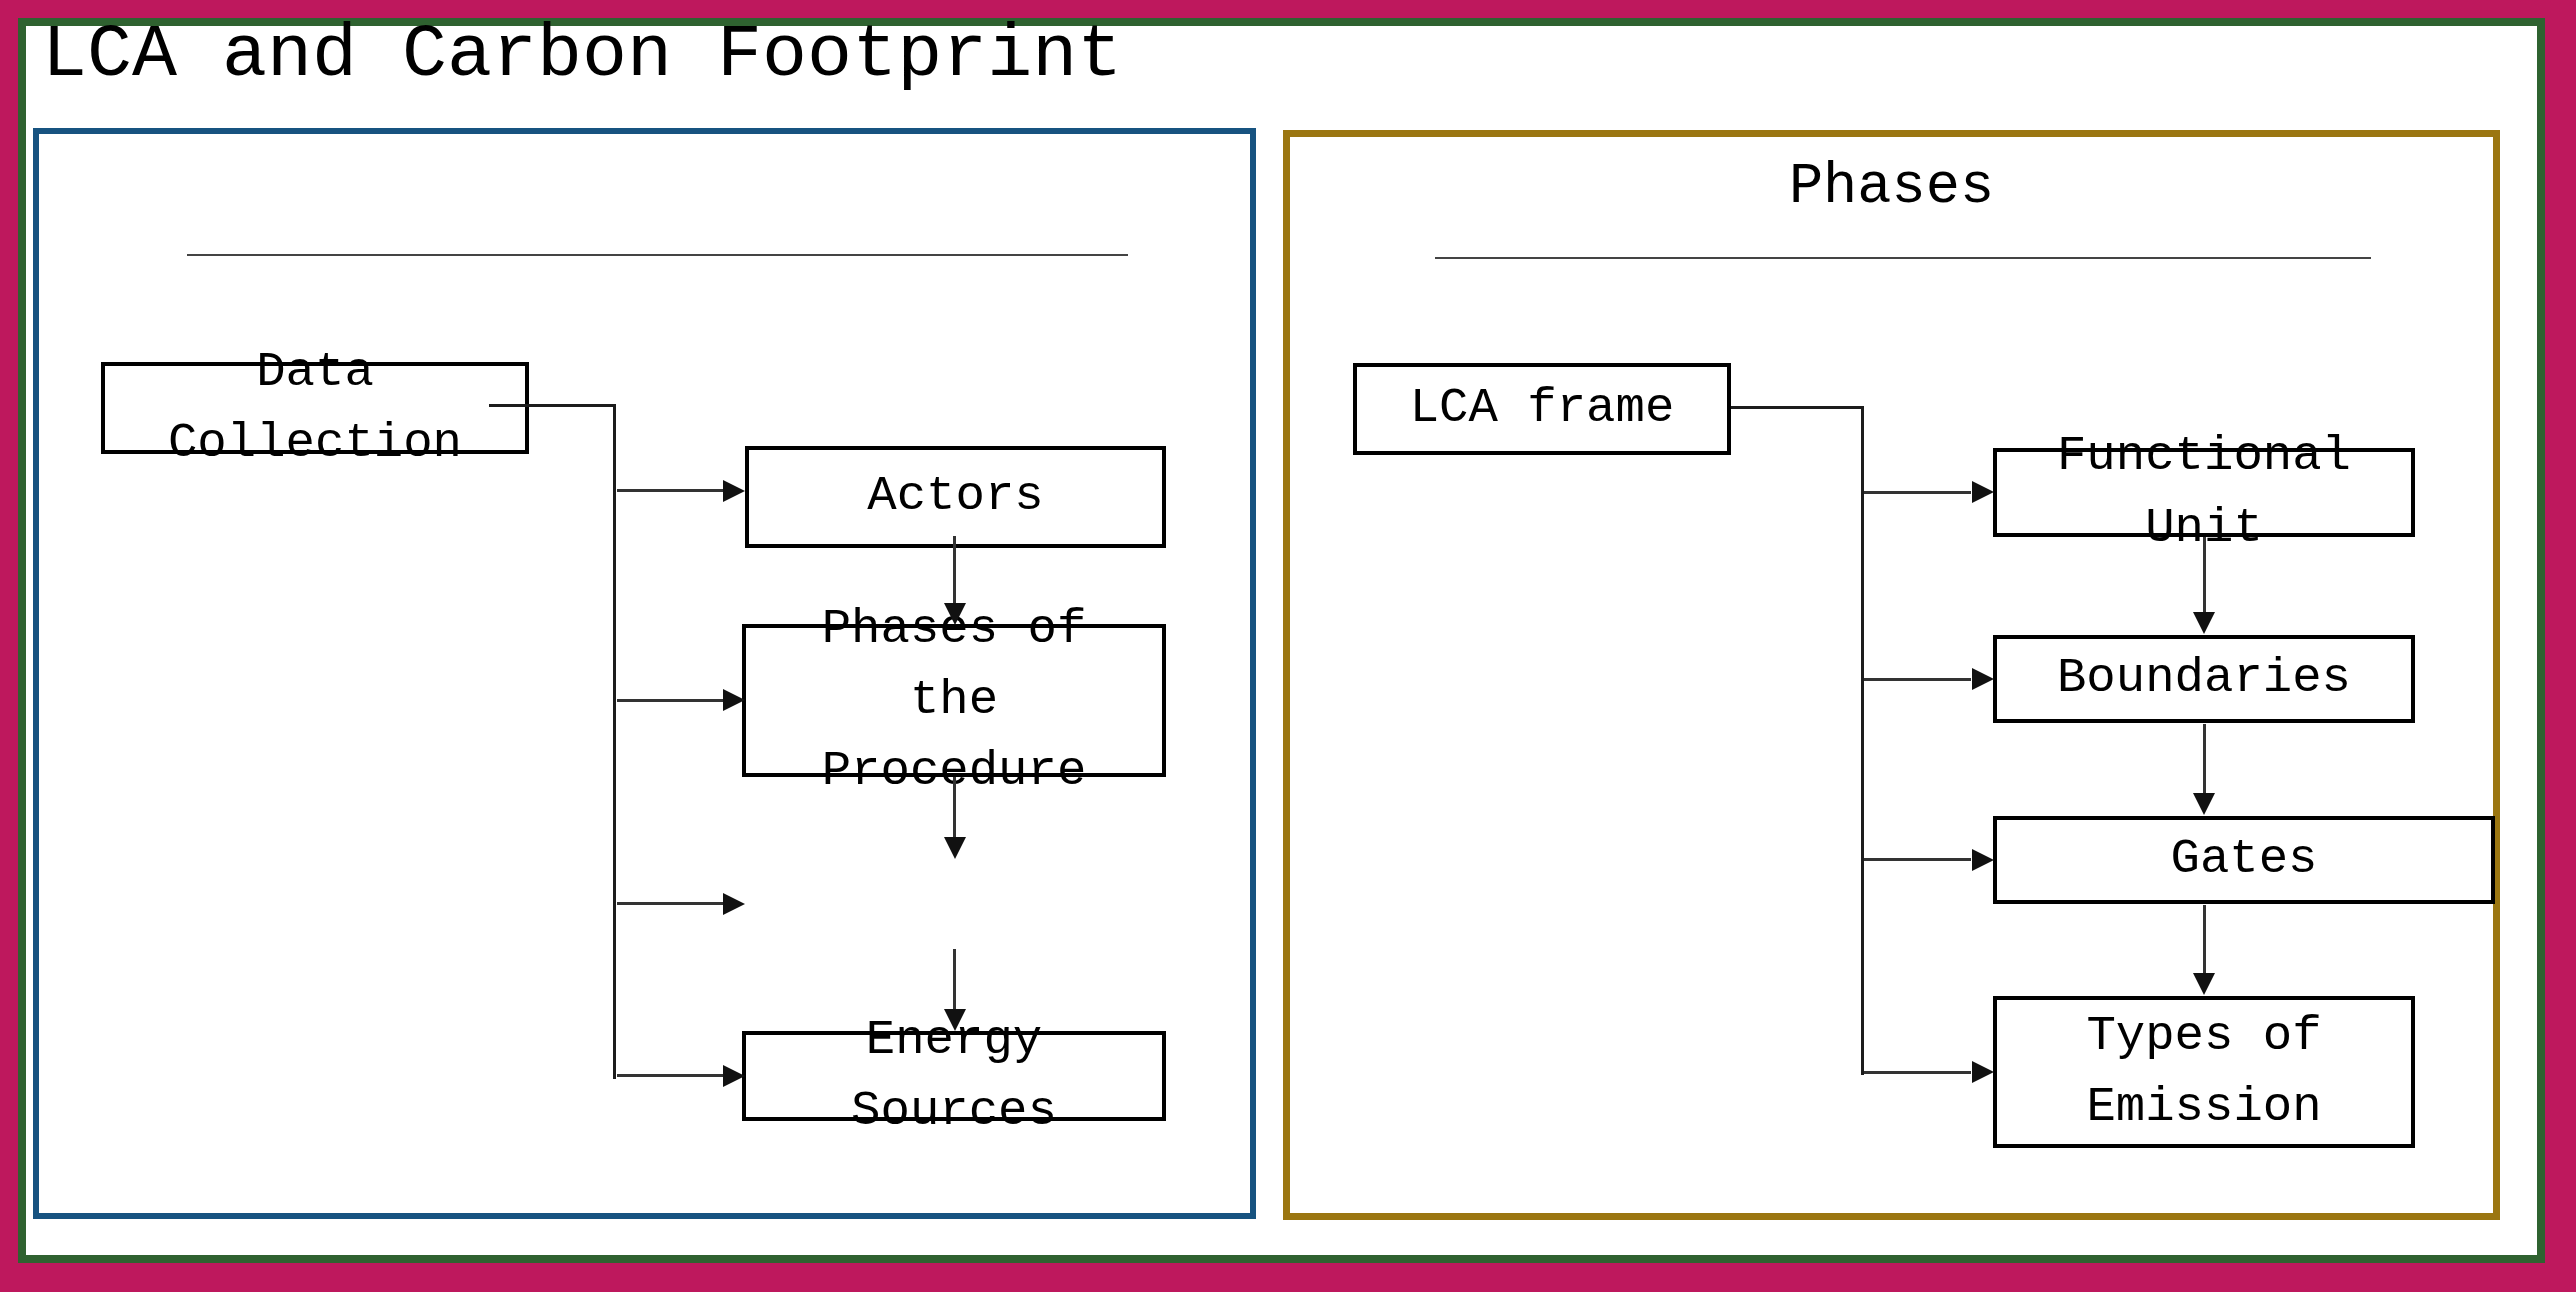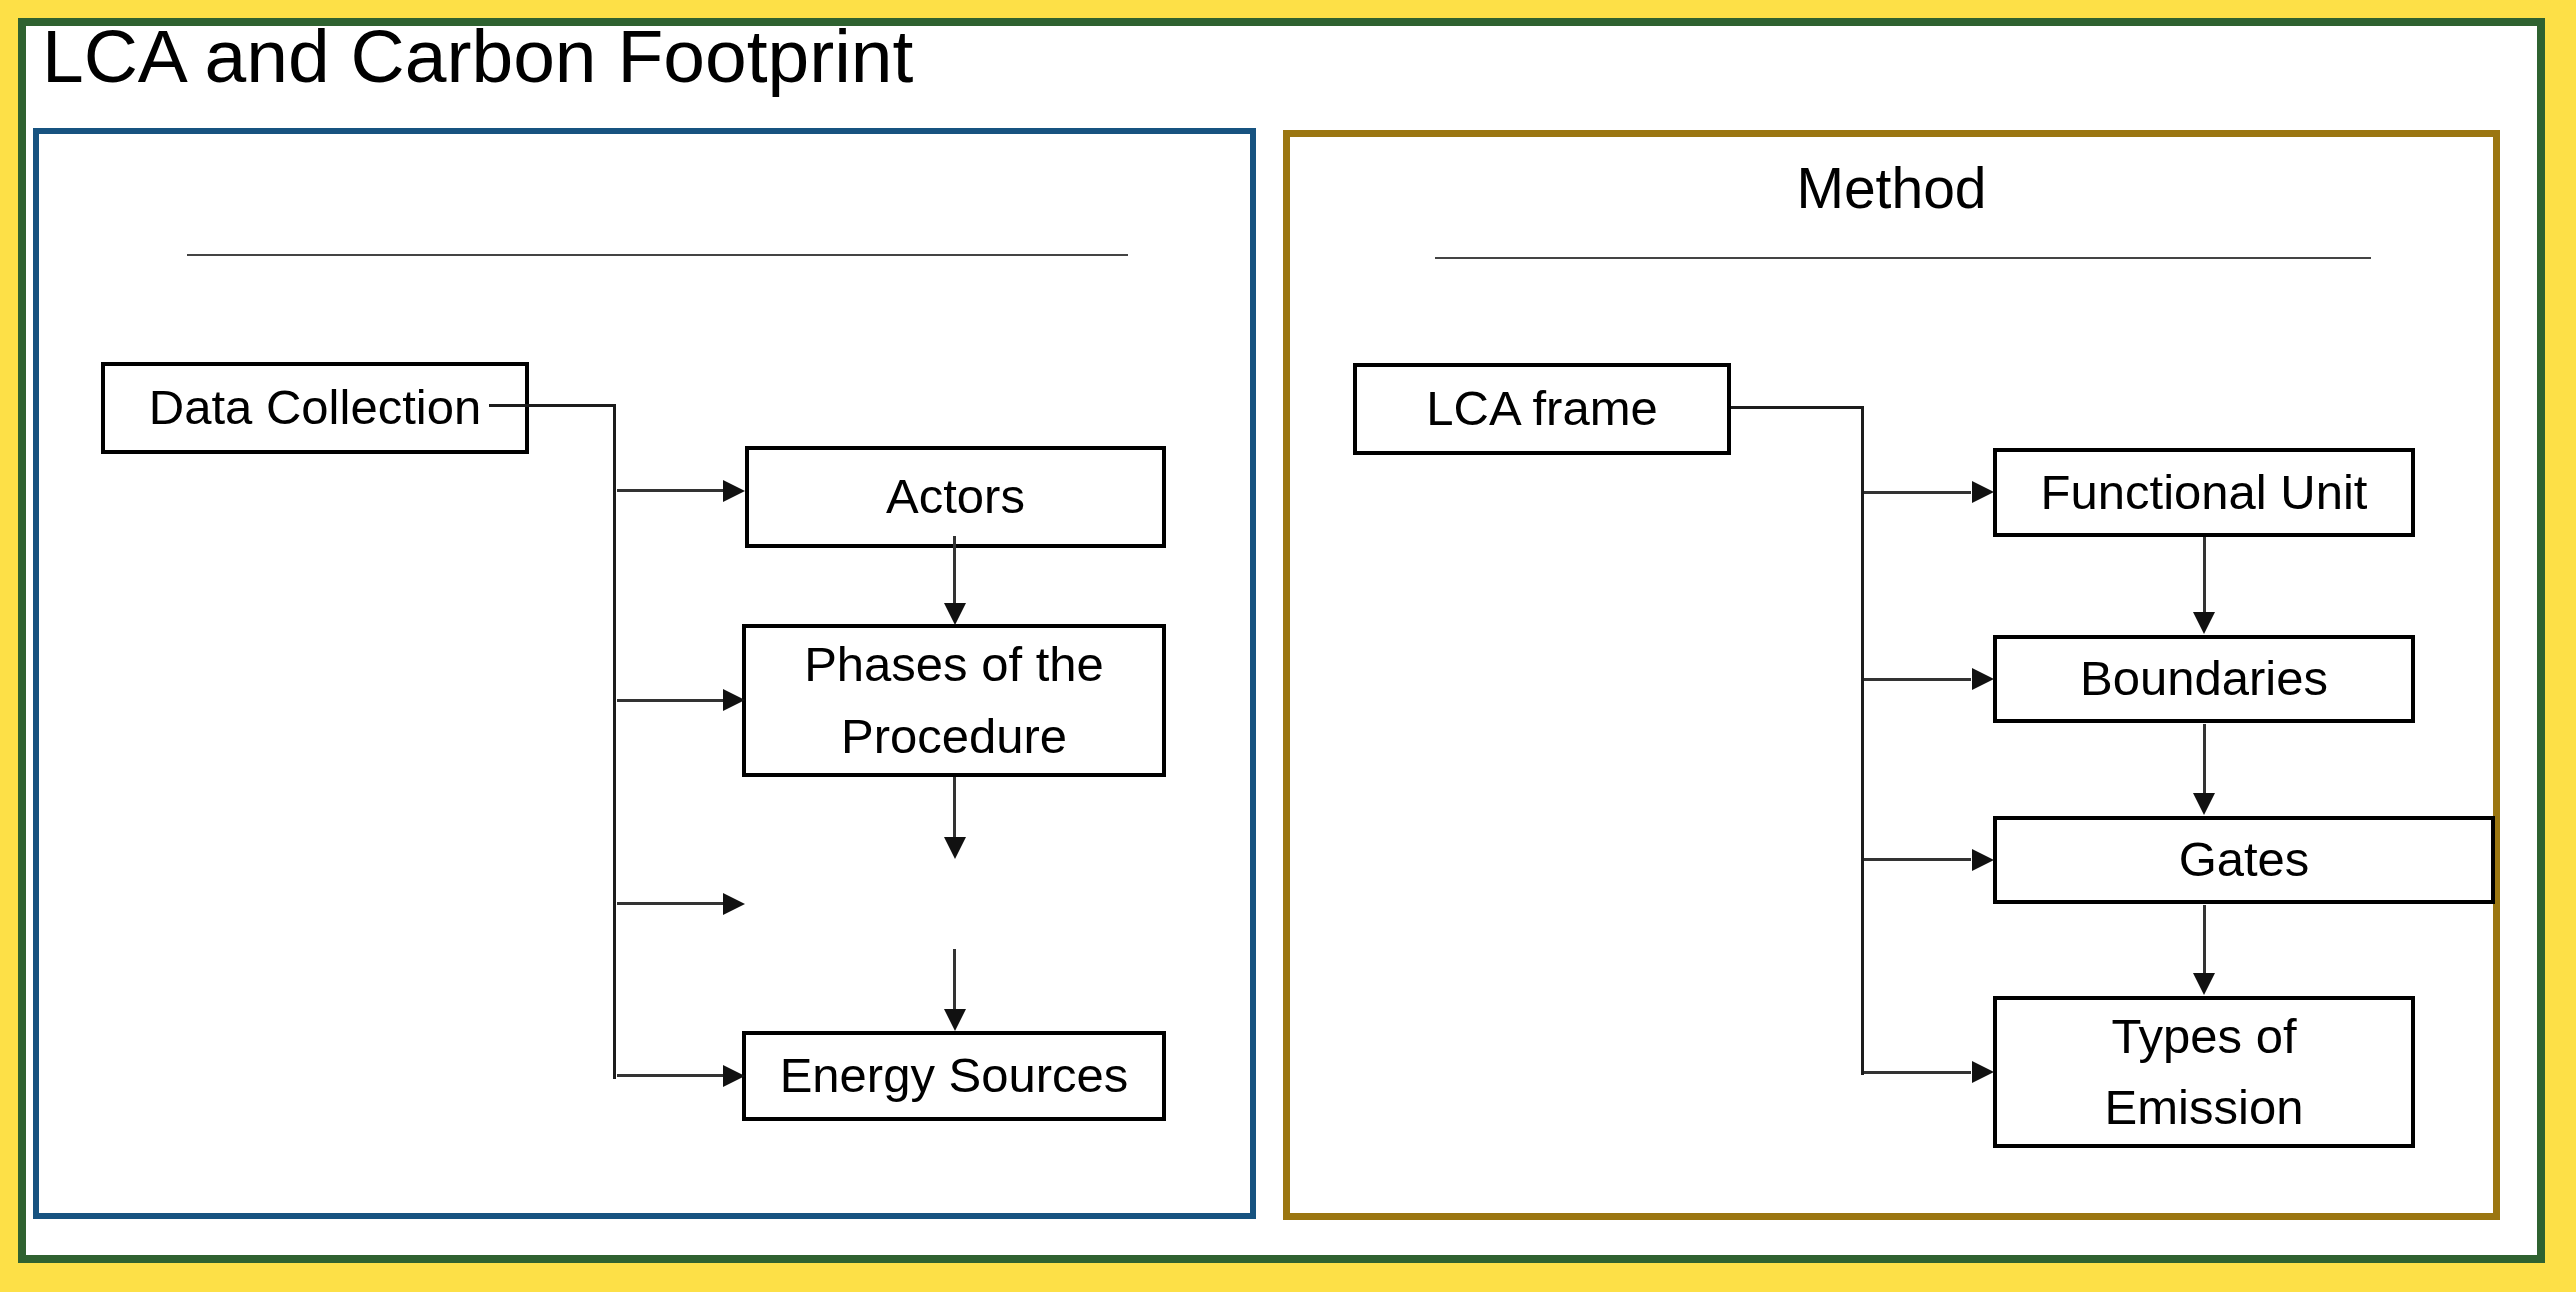--- a/index.html
+++ b/index.html
@@ -1,20 +1,20 @@
 <!DOCTYPE html>
 <html style="font-size:13px"><head>
 <meta charset="utf-8">
 <style>
   html,body{margin:0;padding:0;background:#ffffff;}
   .canvas{
     position:relative;
     width:2576px;height:1292px;
-    background:#fde047;
-    font-family:Liberation Sans, sans-serif;
+    background:#be185d;
+    font-family:Liberation Mono, monospace;
     color:#000;
     overflow:hidden;
   }
   .frame{
     position:absolute;left:18px;top:18px;
     width:2527px;height:1245px;
     border:8px solid #2F6230;
     box-sizing:border-box;
     background:#fff;
   }
@@ -114,21 +114,21 @@
     <div class="arrow-down" style="left:905px;top:469px;"></div>
 
     <div class="v-line" style="left:914px;top:643px;height:62px;"></div>
     <div class="arrow-down" style="left:905px;top:703px;"></div>
 
     <div class="v-line" style="left:914px;top:815px;height:62px;"></div>
     <div class="arrow-down" style="left:905px;top:875px;"></div>
   </section>
 
   <section class="panel panel-method">
-    <h2 class="panel-title">Method</h2>
+    <h2 class="panel-title">Phases</h2>
     <div class="panel-underline"></div>
 
     <div class="node" style="left:63px;top:226px;width:378px;height:92px;text-align:center;">
       <span class="label">LCA frame</span>
     </div>
 
     <div class="node" style="left:703px;top:311px;width:422px;height:89px;">
       <span class="label">Functional Unit</span>
     </div>
     <div class="node" style="left:703px;top:498px;width:422px;height:88px;">

